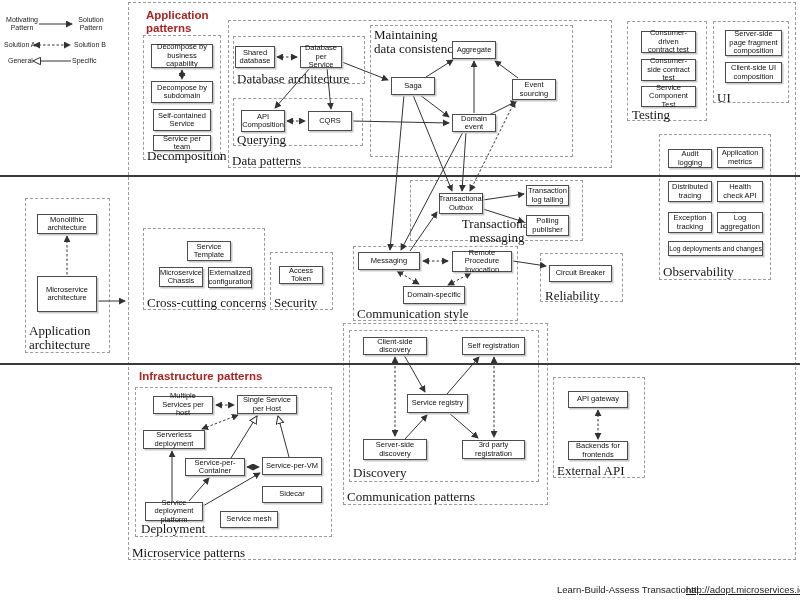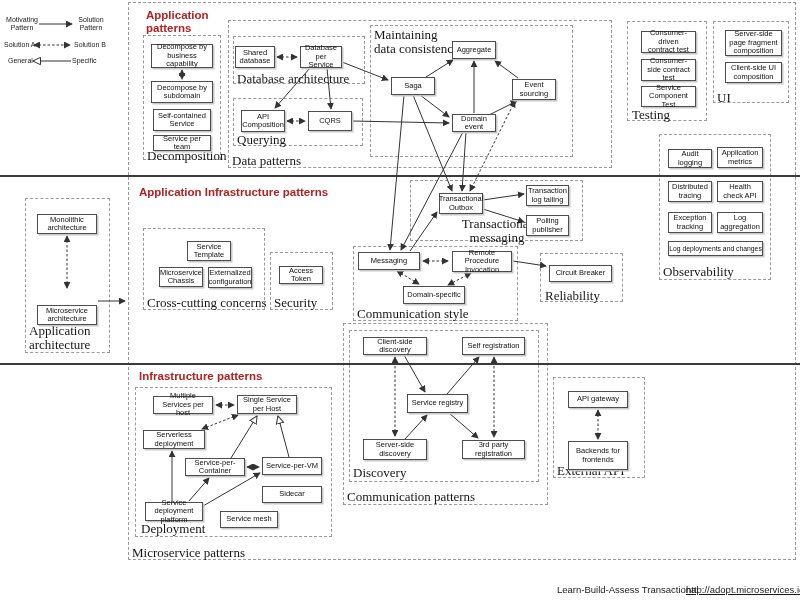--- a/index.html
+++ b/index.html
@@ -113,21 +113,20 @@
   </svg>
 
   <div class="leg ctr" style="left:5px;top:16px;width:34px">Motivating Pattern</div>
   <div class="leg ctr" style="left:74px;top:16px;width:34px">Solution Pattern</div>
   <div class="leg" style="left:4px;top:41px">Solution A</div>
   <div class="leg" style="left:74px;top:41px">Solution B</div>
   <div class="leg" style="left:8px;top:57px">General</div>
   <div class="leg" style="left:72px;top:57px">Specific</div>
 
   <div class="rtitle" style="left:146px;top:9px;width:64px">Application patterns</div>
-  <div class="rtitle" style="left:139px;top:186px;white-space:nowrap">Application Infrastructure patterns</div>
   <div class="rtitle" style="left:139px;top:370px;white-space:nowrap">Infrastructure patterns</div>
 
   <div class="glabel" style="left:147px;top:148px">Decomposition</div>
   <div class="glabel" style="left:232px;top:153px">Data patterns</div>
   <div class="glabel" style="left:237px;top:71px">Database architecture</div>
   <div class="glabel" style="left:237px;top:132px">Querying</div>
   <div class="glabel wrap" style="left:374px;top:28px;width:88px">Maintaining data consistency</div>
   <div class="glabel" style="left:632px;top:107px">Testing</div>
   <div class="glabel" style="left:717px;top:90px">UI</div>
   <div class="glabel" style="left:663px;top:264px">Observability</div>
@@ -161,21 +160,21 @@
   <div class="node" style="left:725px;top:30px;width:57px;height:26px">Server-side page fragment composition</div>
   <div class="node" style="left:725px;top:62px;width:57px;height:21px">Client-side UI composition</div>
   <div class="node" style="left:668px;top:149px;width:44px;height:19px">Audit logging</div>
   <div class="node" style="left:717px;top:147px;width:46px;height:21px">Application metrics</div>
   <div class="node" style="left:668px;top:181px;width:44px;height:21px">Distributed tracing</div>
   <div class="node" style="left:717px;top:181px;width:46px;height:21px">Health check API</div>
   <div class="node" style="left:668px;top:212px;width:44px;height:21px">Exception tracking</div>
   <div class="node" style="left:717px;top:212px;width:46px;height:21px">Log aggregation</div>
   <div class="node tiny" style="left:668px;top:241px;width:95px;height:15px">Log deployments and changes</div>
   <div class="node" style="left:37px;top:214px;width:60px;height:20px">Monolithic architecture</div>
-  <div class="node" style="left:37px;top:305px;width:60px;height:20px">Microservice architecture</div>
+  <div class="node" style="left:37px;top:276px;width:60px;height:36px">Microservice architecture</div>
   <div class="node" style="left:187px;top:241px;width:44px;height:20px">Service Template</div>
   <div class="node" style="left:159px;top:267px;width:44px;height:20px">Microservice Chassis</div>
   <div class="node" style="left:208px;top:267px;width:44px;height:21px">Externalized configuration</div>
   <div class="node" style="left:279px;top:266px;width:44px;height:18px">Access Token</div>
   <div class="node" style="left:439px;top:193px;width:44px;height:21px">Transactional Outbox</div>
   <div class="node" style="left:526px;top:185px;width:43px;height:21px">Transaction log tailing</div>
   <div class="node" style="left:526px;top:215px;width:43px;height:21px">Polling publisher</div>
   <div class="node" style="left:358px;top:252px;width:62px;height:18px">Messaging</div>
   <div class="node" style="left:452px;top:251px;width:60px;height:21px">Remote Procedure Invocation</div>
   <div class="node" style="left:403px;top:286px;width:62px;height:18px">Domain-specific</div>
@@ -187,18 +186,18 @@
   <div class="node" style="left:462px;top:440px;width:63px;height:19px">3rd party registration</div>
   <div class="node" style="left:153px;top:396px;width:60px;height:18px">Multiple Services per host</div>
   <div class="node" style="left:237px;top:395px;width:60px;height:19px">Single Service per Host</div>
   <div class="node" style="left:143px;top:430px;width:62px;height:19px">Serverless deployment</div>
   <div class="node" style="left:185px;top:458px;width:60px;height:18px">Service-per-Container</div>
   <div class="node" style="left:262px;top:457px;width:60px;height:18px">Service-per-VM</div>
   <div class="node" style="left:262px;top:486px;width:60px;height:17px">Sidecar</div>
   <div class="node" style="left:145px;top:502px;width:58px;height:19px">Service deployment platform</div>
   <div class="node" style="left:220px;top:511px;width:58px;height:17px">Service mesh</div>
   <div class="node" style="left:568px;top:391px;width:60px;height:17px">API gateway</div>
-  <div class="node" style="left:568px;top:441px;width:60px;height:29px">Backends for frontends</div>
+  <div class="node" style="left:568px;top:441px;width:60px;height:19px">Backends for frontends</div>
 
   <div class="foot" style="left:557px;top:584px">Learn-Build-Assess Transactional</div>
   <a class="foot" href="#" style="left:686px;top:584px">http://adopt.microservices.io</a>
 
 </div>
 
 </body></html>

